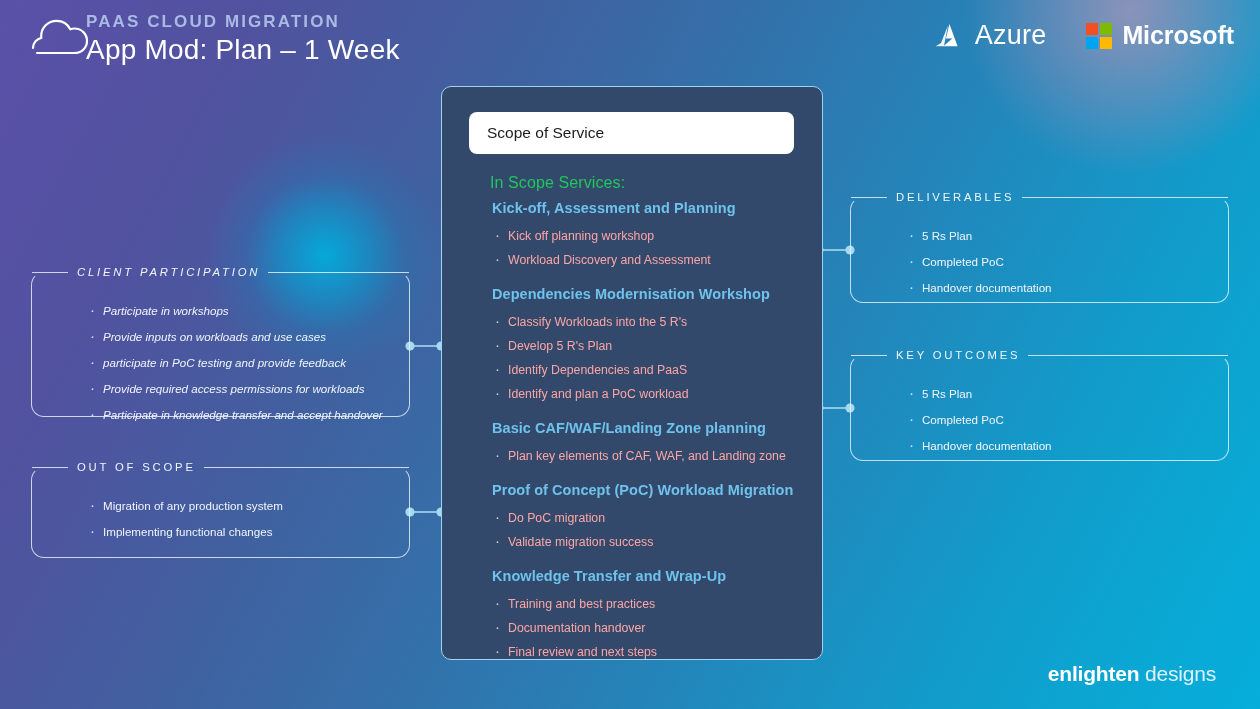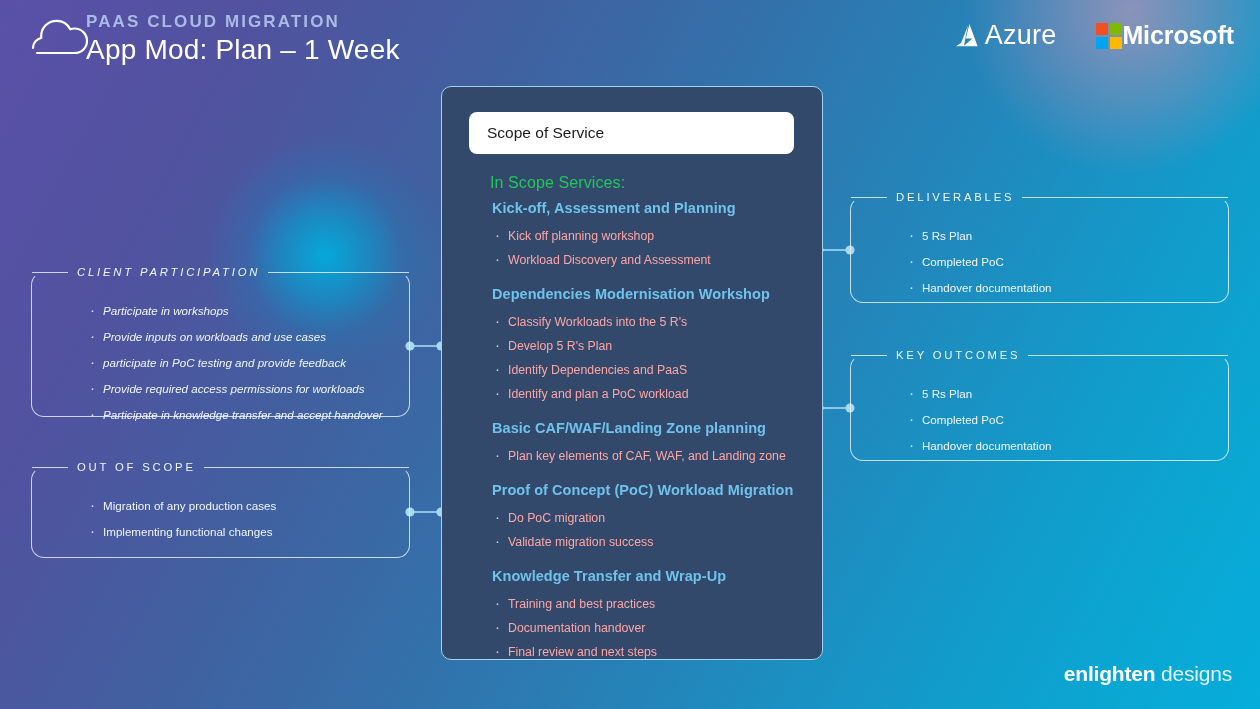--- a/index.html
+++ b/index.html
@@ -58,20 +58,21 @@
   .brandbar {
     position: absolute;
     right: 26px; top: 20px;
     display: flex;
     align-items: center;
     gap: 40px;
   }
   .azure-lockup, .ms-lockup {
     display: flex;
     align-items: center;
+    gap: 10px;
   }
   .azure-word {
     font-size: 27px;
     color: #ffffff;
     font-weight: 400;
     letter-spacing: 0.2px;
   }
   .ms-word {
     font-size: 25px;
     color: #ffffff;
@@ -209,21 +210,21 @@
   #connectors {
     position: absolute;
     left: 0; top: 0;
     width: 1260px; height: 709px;
     pointer-events: none;
   }
 
   
   .footer-logo {
     position: absolute;
-    right: 28px; bottom: 23px;
+    right: 44px; bottom: 23px;
     font-size: 21px;
     letter-spacing: -0.2px;
     color: #ffffff;
   }
   .footer-logo b { font-weight: 700; }
   .footer-logo span { font-weight: 400; color: #dff0fa; }
 </style>
 </head>
 <body>
 
@@ -350,21 +351,21 @@
         <li>Participate in knowledge transfer and accept handover</li>
       </ul>
     </div>
   <div style="position: absolute; left: 0px; top: -1.1px; width: 100%; height: 1.1px; pointer-events: none; background: linear-gradient(to right, rgba(233, 243, 250, 0.82) 0%, rgba(233, 243, 250, 0.82) 9.49868%, rgba(233, 243, 250, 0) 9.49868%, rgba(233, 243, 250, 0) 62.5371%, rgba(233, 243, 250, 0.82) 62.5371%, rgba(233, 243, 250, 0.82) 100%);"></div>
     </div>
 
   <div class="side-box" id="out-of-scope" style="border-top-color: transparent;">
     <span class="legend">OUT OF SCOPE</span>
     <div class="side-content">
       <ul>
-        <li>Migration of any production cases</li>
+        <li>Migration of any production system</li>
         <li>Implementing functional changes</li>
       </ul>
     </div>
   <div style="position: absolute; left: 0px; top: -1.1px; width: 100%; height: 1.1px; pointer-events: none; background: linear-gradient(to right, rgba(233, 243, 250, 0.82) 0%, rgba(233, 243, 250, 0.82) 9.49868%, rgba(233, 243, 250, 0) 9.49868%, rgba(233, 243, 250, 0) 45.5846%, rgba(233, 243, 250, 0.82) 45.5846%, rgba(233, 243, 250, 0.82) 100%);"></div>
     </div>
 
   <div class="side-box" id="deliverables" style="border-top-color: transparent;">
     <span class="legend">DELIVERABLES</span>
     <div class="side-content">
       <ul>

